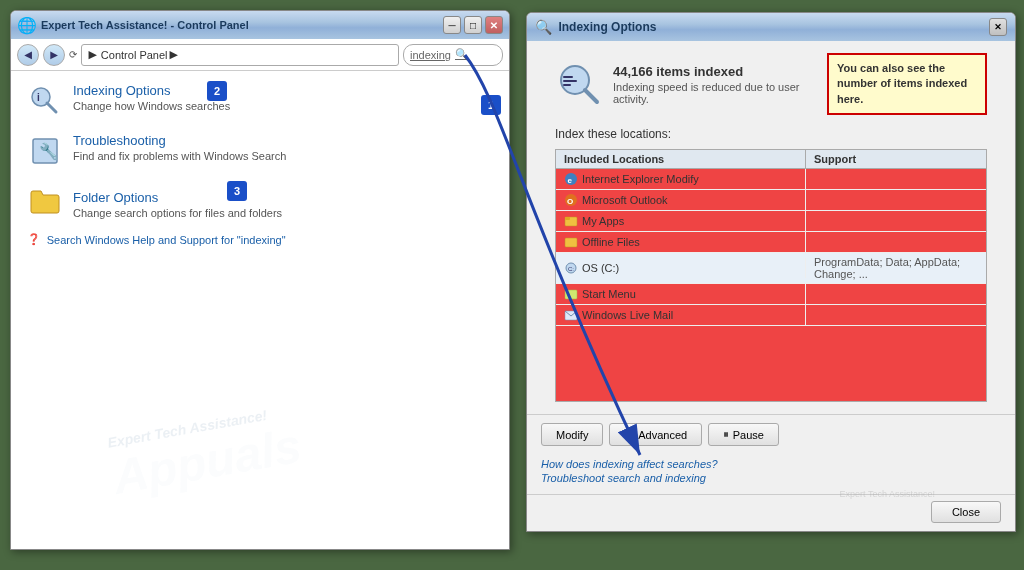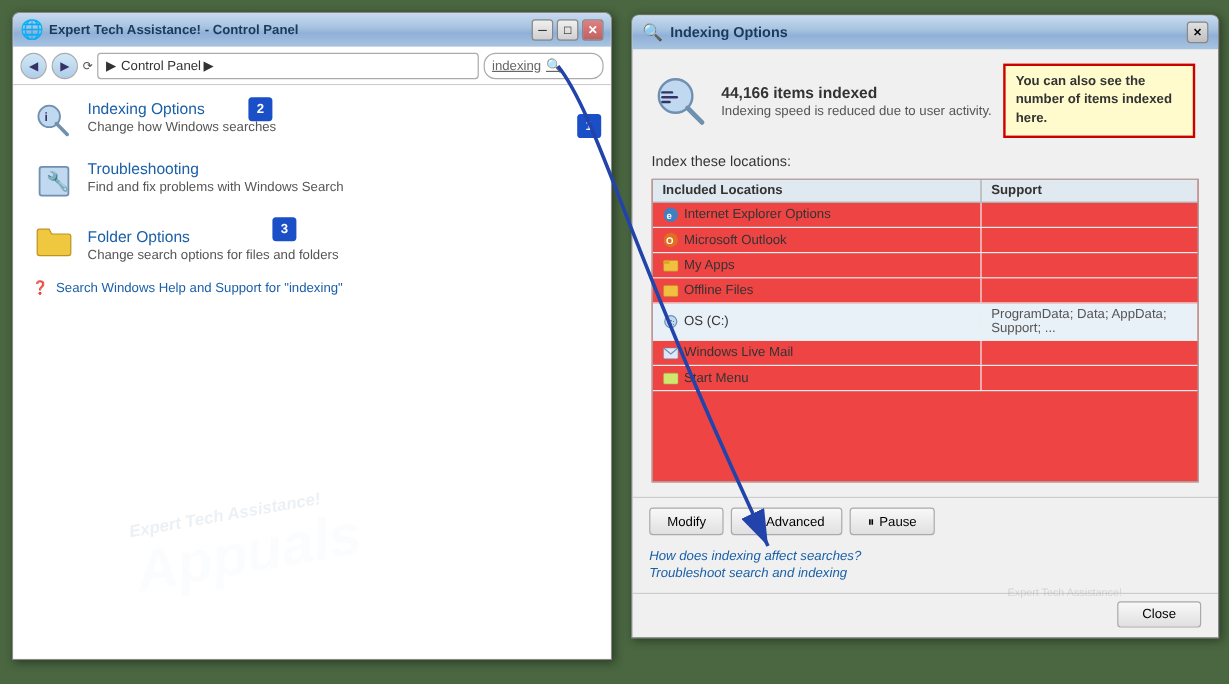--- a/index.html
+++ b/index.html
@@ -239,21 +239,21 @@
       gap: 6px;
     }
 
     .dialog-title-text {
       font-size: 12px;
       color: #1a3a5c;
       font-weight: bold;
     }
 
     .dialog-content {
-      padding: 12px 16px;
+      padding: 12px 28px;
       flex: 1;
       display: flex;
       flex-direction: column;
       gap: 8px;
       overflow: hidden;
     }
 
     .indexing-status-row {
       display: flex;
       align-items: center;
@@ -533,21 +533,21 @@
       </div>
 
       <div class="loc-row">
         <div class="loc-row-included">
           <div class="loc-icon">
             <svg viewBox="0 0 14 14" width="14" height="14">
                 <circle cx="7" cy="7" r="6" fill="#4080c0"></circle>
                 <text x="3.5" y="10.5" font-size="8" fill="white" font-weight="bold">e</text>
               </svg>
           </div>
-          <span>Internet Explorer Options</span>
+          <span>Internet Explorer Modify</span>
         </div>
         <div class="loc-row-exclude"></div>
       </div>
 
       <div class="loc-row">
         <div class="loc-row-included">
           <div class="loc-icon">
             <svg viewBox="0 0 14 14" width="14" height="14">
                 <circle cx="7" cy="7" r="6" fill="#e07020"></circle>
                 <text x="3" y="10.5" font-size="8" fill="white" font-weight="bold">O</text>
@@ -586,47 +586,47 @@
       <div class="loc-row" style="background:#e8f0f8;">
         <div class="loc-row-included">
           <div class="loc-icon">
             <svg viewBox="0 0 14 14" width="14" height="14">
                 <circle cx="7" cy="7" r="5" fill="#c0d8f0" stroke="#7090b0" stroke-width="1"></circle>
                 <text x="4" y="10" font-size="6" fill="#336">C:</text>
               </svg>
           </div>
           <span>OS (C:)</span>
         </div>
-        <div class="loc-row-exclude">ProgramData; Data; AppData; Support; ...</div>
+        <div class="loc-row-exclude">ProgramData; Data; AppData; Change; ...</div>
+      </div>
+
+      <div class="loc-row">
+        <div class="loc-row-included">
+          <div class="loc-icon">
+            <svg viewBox="0 0 14 14" width="14" height="14">
+                <rect x="1" y="3" width="12" height="9" rx="1" fill="#d0e870" stroke="#a0b840" stroke-width="0.5"></rect>
+              </svg>
+          </div>
+          <span>Start Menu</span>
+        </div>
+        <div class="loc-row-exclude"></div>
       </div>
 
       <div class="loc-row">
         <div class="loc-row-included">
           <div class="loc-icon">
             <svg viewBox="0 0 14 14" width="14" height="14">
                 <rect x="1" y="3" width="12" height="9" rx="1" fill="#e0e8f8" stroke="#7090b0" stroke-width="0.5"></rect>
                 <polyline points="1,3 7,8 13,3" stroke="#7090b0" stroke-width="1" fill="none"></polyline>
               </svg>
           </div>
           <span>Windows Live Mail</span>
         </div>
         <div class="loc-row-exclude"></div>
       </div>
-
-      <div class="loc-row">
-        <div class="loc-row-included">
-          <div class="loc-icon">
-            <svg viewBox="0 0 14 14" width="14" height="14">
-                <rect x="1" y="3" width="12" height="9" rx="1" fill="#d0e870" stroke="#a0b840" stroke-width="0.5"></rect>
-              </svg>
-          </div>
-          <span>Start Menu</span>
-        </div>
-        <div class="loc-row-exclude"></div>
-      </div>
     </div>
   </div>
 
   <div class="dialog-buttons">
     <button class="dialog-btn">Modify</button>
     <button class="dialog-btn">
       <span>⚙</span>
       <span>Advanced</span>
     </button>
     <button class="dialog-btn">

